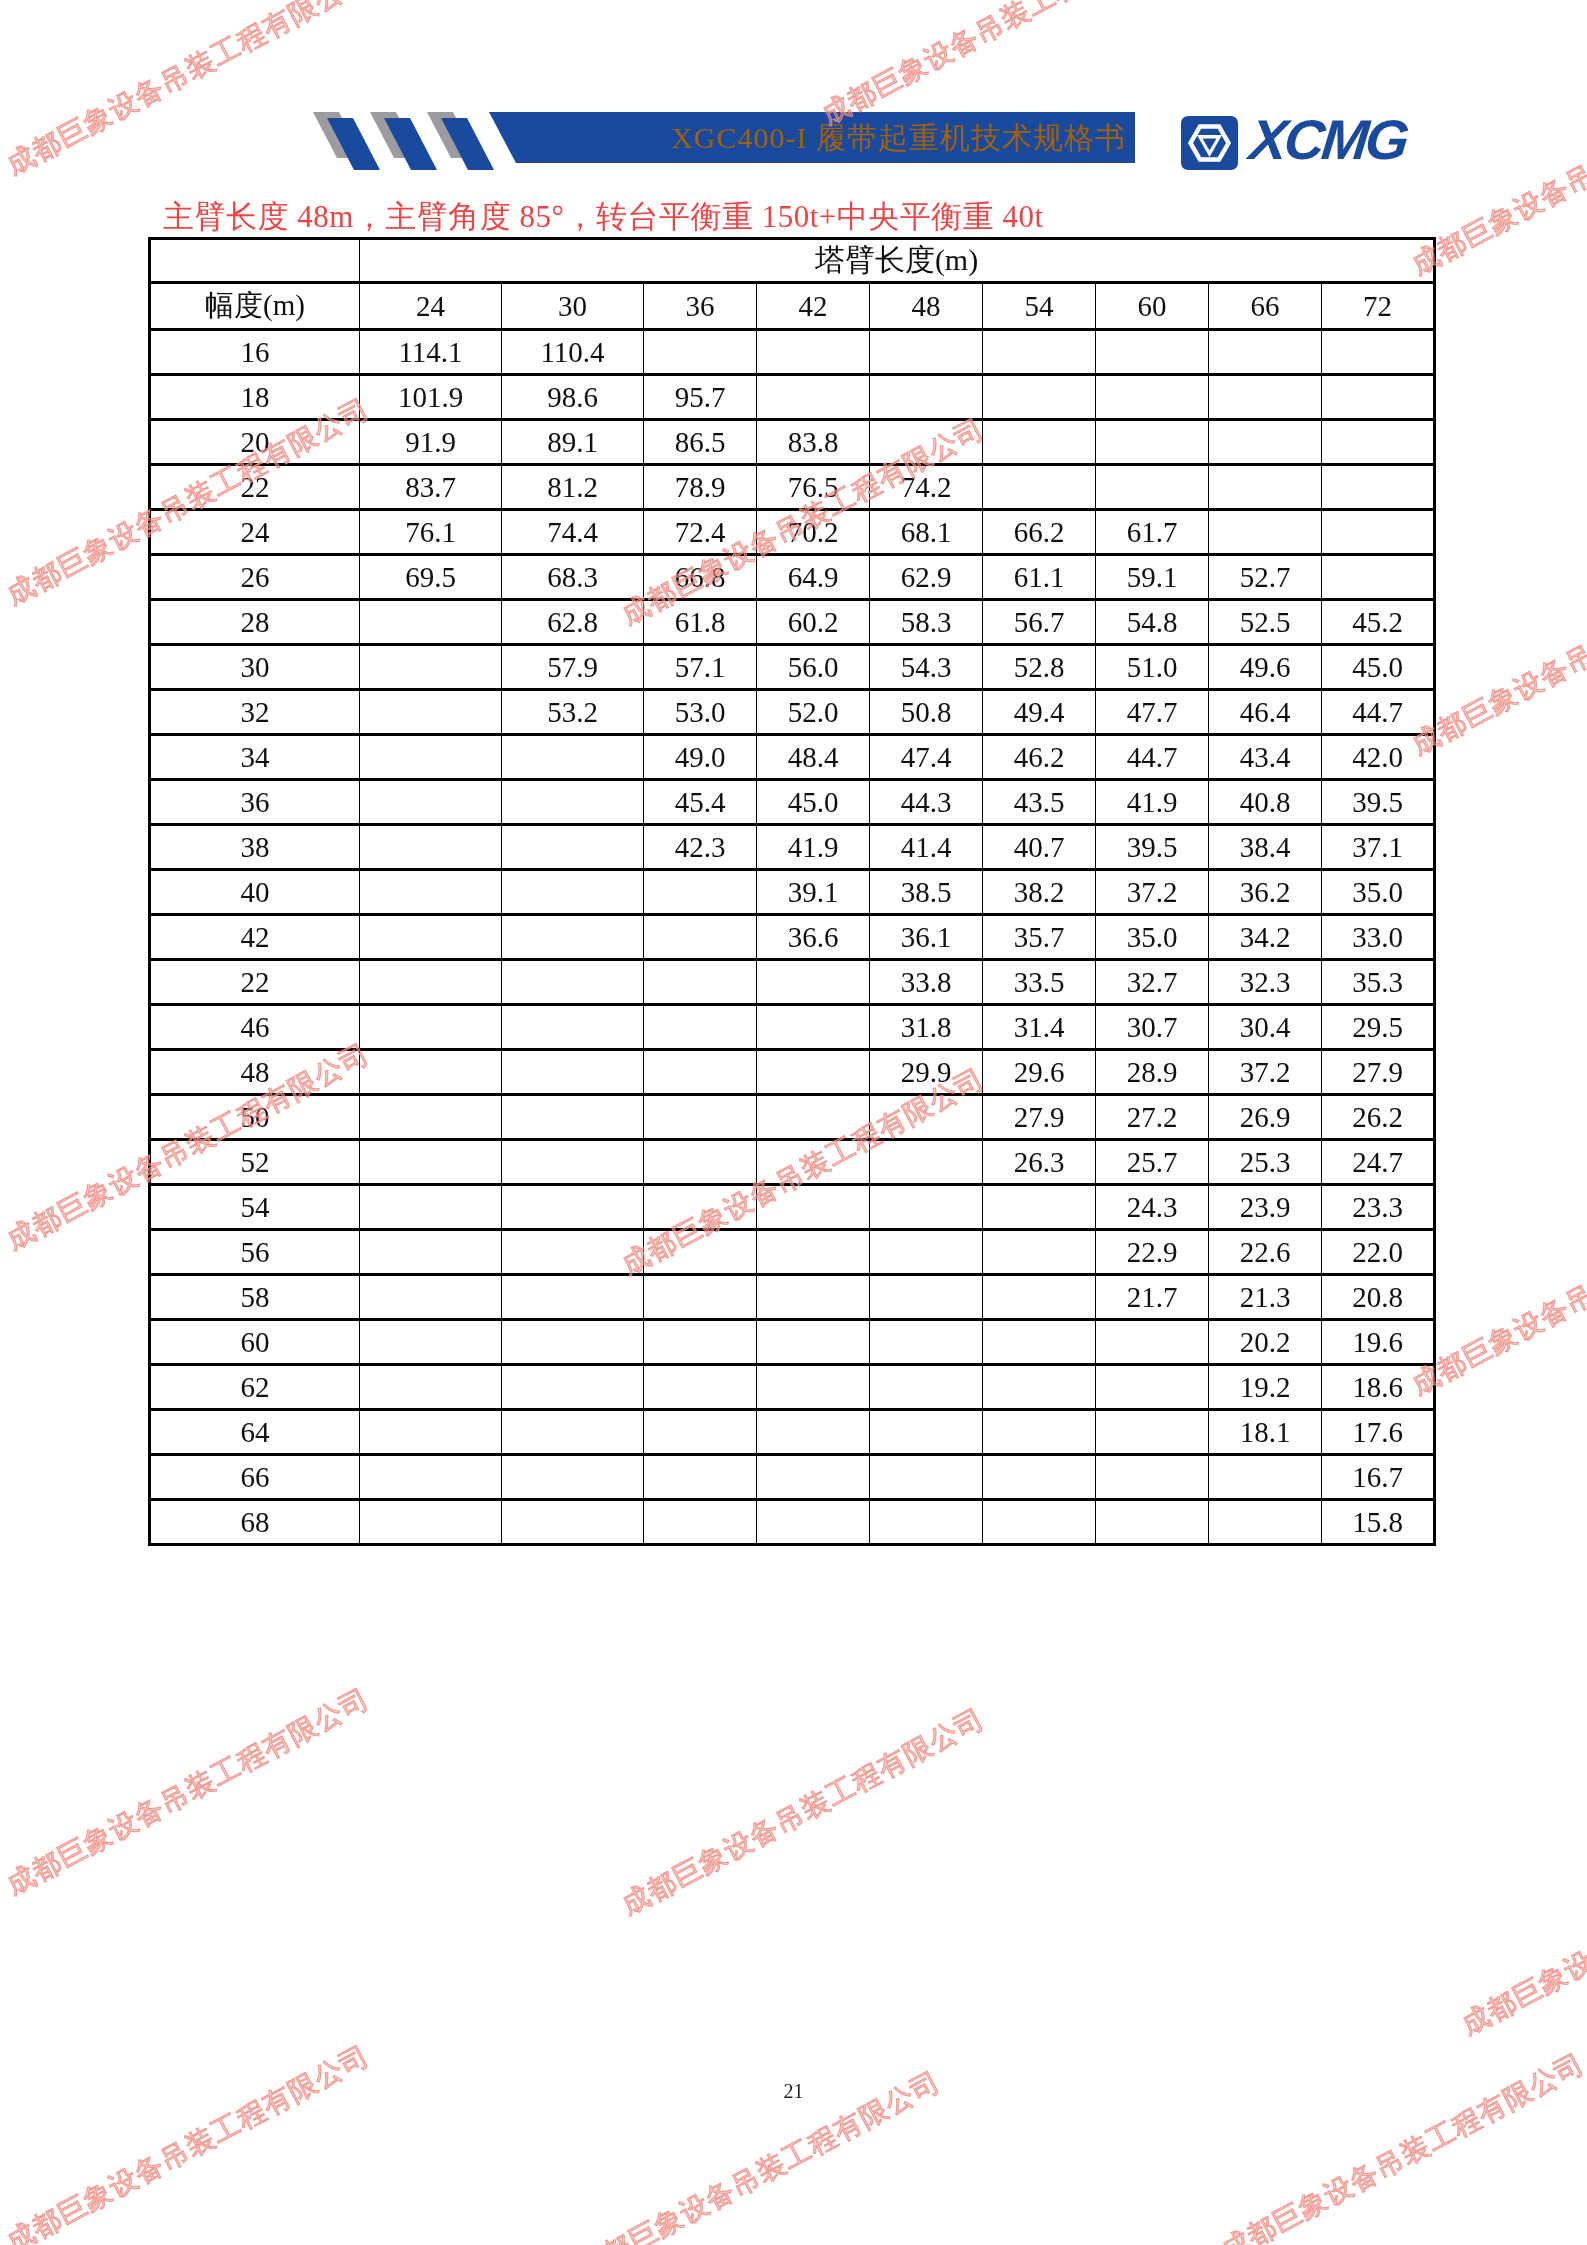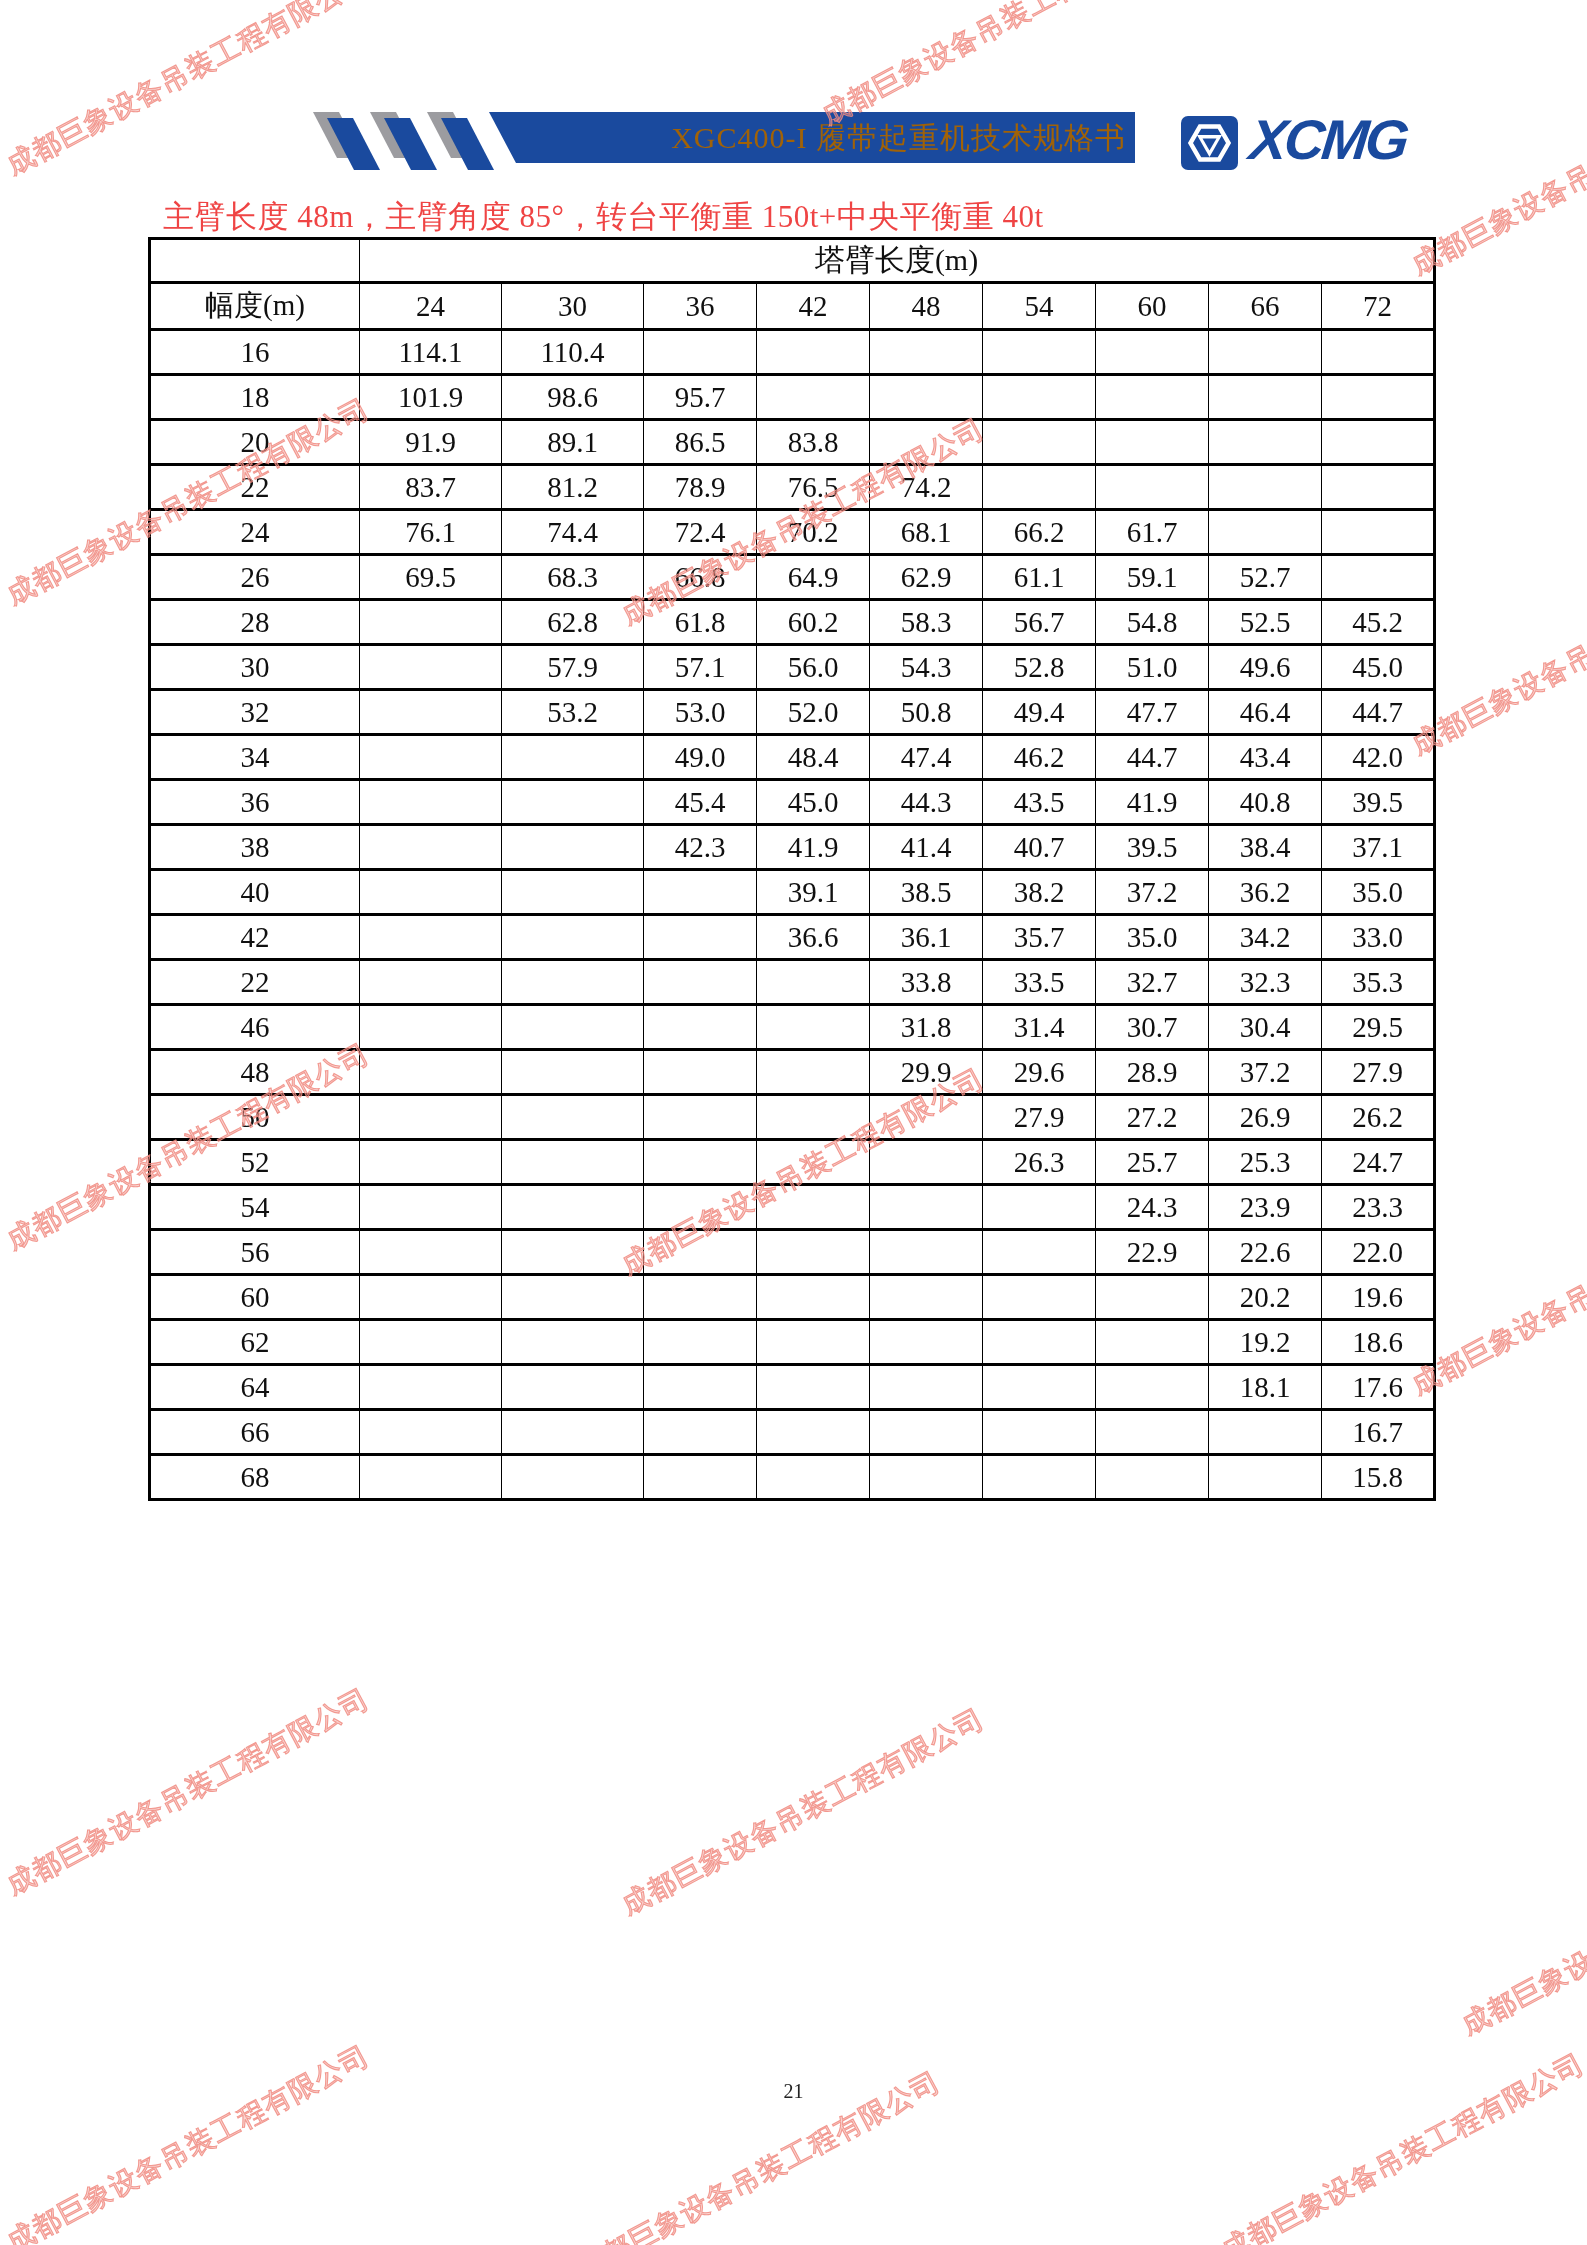--- a/index.html
+++ b/index.html
@@ -362,20 +362,32 @@
           <td>56</td>
           <td></td>
           <td></td>
           <td></td>
           <td></td>
           <td></td>
           <td></td>
           <td>22.9</td>
           <td>22.6</td>
           <td>22.0</td>
+        </tr>
+        <tr>
+          <td>58</td>
+          <td></td>
+          <td></td>
+          <td></td>
+          <td></td>
+          <td></td>
+          <td></td>
+          <td>21.7</td>
+          <td>21.3</td>
+          <td>20.8</td>
         </tr>
         <tr>
           <td>60</td>
           <td></td>
           <td></td>
           <td></td>
           <td></td>
           <td></td>
           <td></td>
           <td></td>

